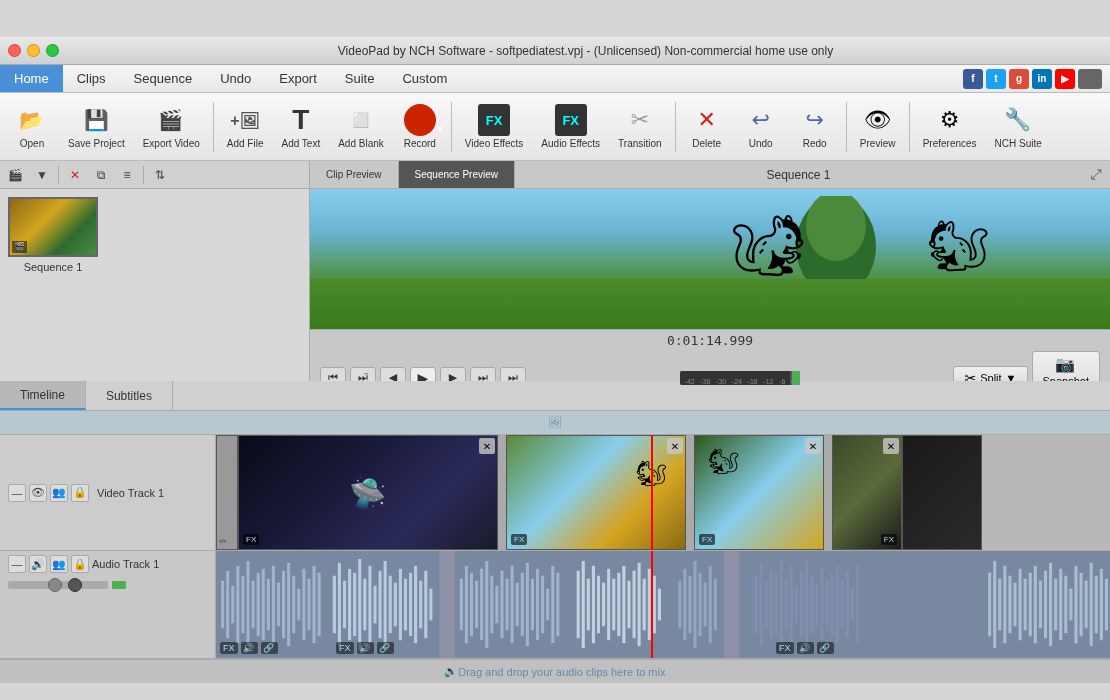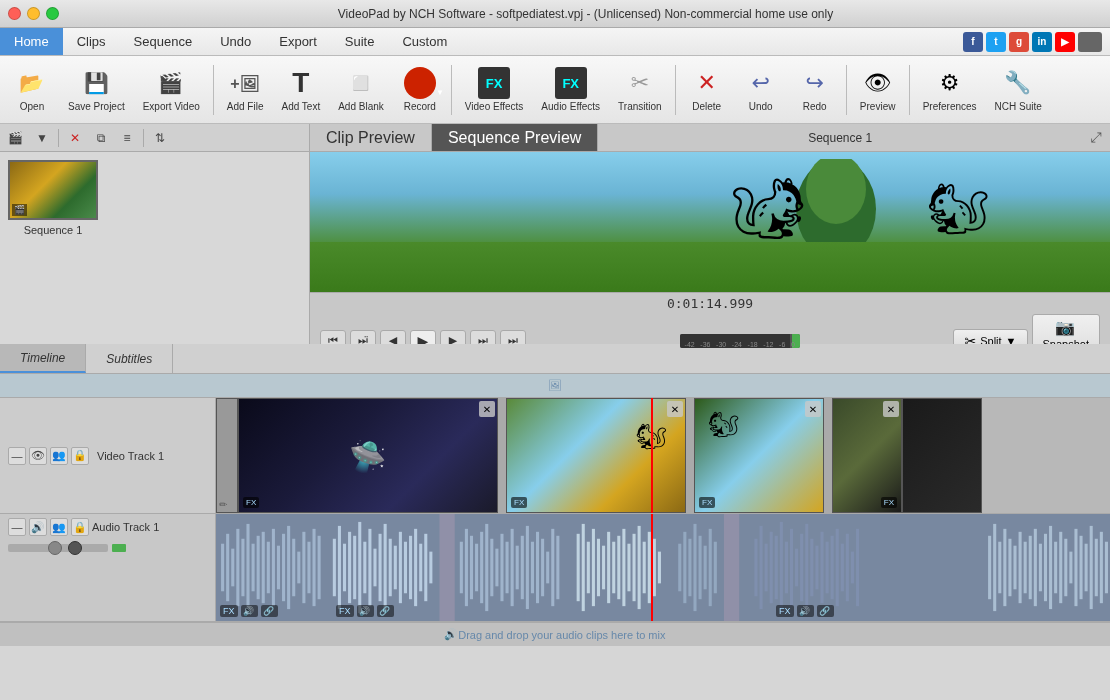--- a/index.html
+++ b/index.html
@@ -1,19 +1,19 @@
 <!DOCTYPE html>
 <html><head>
   <meta charset="utf-8">
   <style>
     * { box-sizing: border-box; margin: 0; padding: 0; }
     body { width: 1110px; height: 700px; overflow: hidden; font-family: -apple-system, BlinkMacSystemFont, 'Helvetica Neue', Arial, sans-serif; font-size: 12px; background: #d6d6d6; }
 
     
-    #title-bar { height: 28px; background: linear-gradient(to bottom, #e8e8e8, #d0d0d0); border-bottom: 1px solid #aaa; display: flex; align-items: center; padding: 0 8px; }
+    #title-bar { height: 28px; background: linear-gradient(to bottom, #e8e8e8, #d0d0d0); border-bottom: 1px solid #aaa; display: flex; align-items: center; padding: 0 8px; margin-top: 37px; }
     .traffic-lights { display: flex; gap: 6px; margin-right: 10px; }
     .traffic-light { width: 13px; height: 13px; border-radius: 50%; border: 1px solid rgba(0,0,0,0.2); cursor: pointer; }
     .tl-red { background: #ff5f57; }
     .tl-yellow { background: #ffbd2e; }
     .tl-green { background: #28c940; }
     #title-text { flex: 1; text-align: center; font-size: 12px; color: #333; font-weight: 500; }
 
     
     #menu-bar { height: 28px; background: linear-gradient(to bottom, #f5f5f5, #e8e8e8); border-bottom: 1px solid #bbb; display: flex; align-items: stretch; }
     .menu-item { padding: 0 14px; display: flex; align-items: center; font-size: 13px; color: #333; cursor: pointer; }
@@ -58,21 +58,21 @@
 
     #sequence-list { flex: 1; overflow-y: auto; padding: 8px; display: flex; flex-direction: column; align-items: flex-start; }
     .seq-item { display: flex; flex-direction: column; align-items: center; cursor: pointer; }
     .seq-thumb { width: 90px; height: 60px; background: #888; border: 2px solid #666; overflow: hidden; position: relative; }
     .seq-thumb-inner { width: 100%; height: 100%; background: linear-gradient(135deg, #8B6914 0%, #D4A520 40%, #2d6b2d 70%, #4a8a4a 100%); }
     .seq-label { font-size: 11px; color: #333; margin-top: 4px; }
 
     
     #preview-panel { flex: 1; display: flex; flex-direction: column; background: #222; }
     #preview-tabs { display: flex; height: 28px; background: #c8c8c8; border-bottom: 1px solid #aaa; }
-    .ptab { padding: 12px 16px; display: flex; align-items: center; font-size: 16px; cursor: pointer; border-right: 1px solid #aaa; color: #333; }
+    .ptab { padding: 12px 16px; display: flex; align-items: center; font-size: 10px; cursor: pointer; border-right: 1px solid #aaa; color: #333; }
     .ptab.active { background: #555; color: white; }
     .preview-title { flex: 1; display: flex; align-items: center; justify-content: center; font-size: 12px; color: #333; background: #c8c8c8; }
     .preview-expand { width: 28px; display: flex; align-items: center; justify-content: center; cursor: pointer; background: #c8c8c8; font-size: 14px; color: #555; }
 
     #preview-video { flex: 1; background: #111; overflow: hidden; position: relative; }
     .video-frame { width: 100%; height: 100%; position: relative; overflow: hidden; }
     .video-bg { width: 100%; height: 100%; background: linear-gradient(to bottom, #87ceeb 0%, #6ab4d4 30%, #4a8a2a 70%, #3a7a1a 100%); position: relative; }
 
     #preview-controls { height: 52px; background: #c8c8c8; border-top: 1px solid #aaa; display: flex; flex-direction: column; }
     #timecode { text-align: center; font-size: 13px; color: #333; padding: 3px 0; font-family: monospace; }
@@ -84,21 +84,21 @@
     .vol-slider { width: 120px; height: 14px; background: #555; border-radius: 2px; position: relative; overflow: hidden; }
     .vol-fill { position: absolute; right: 0; top: 0; width: 8px; height: 100%; background: #4caf50; }
 
     .split-snap { display: flex; align-items: center; gap: 4px; }
     .split-btn { padding: 3px 10px; background: linear-gradient(to bottom, #f0f0f0, #d8d8d8); border: 1px solid #aaa; border-radius: 3px; cursor: pointer; font-size: 11px; display: flex; align-items: center; gap: 4px; }
     .snap-btn { padding: 3px 10px; background: linear-gradient(to bottom, #f0f0f0, #d8d8d8); border: 1px solid #aaa; border-radius: 3px; cursor: pointer; font-size: 11px; display: flex; flex-direction: column; align-items: center; gap: 1px; }
     .snap-icon { font-size: 16px; }
 
     
     #timeline-section { flex: 1; display: flex; flex-direction: column; overflow: hidden; }
-    #timeline-tabs { height: 30px; background: #d0d0d0; border-bottom: 1px solid #aaa; display: flex; align-items: stretch; font-style: italic; }
+    #timeline-tabs { height: 30px; background: #d0d0d0; border-bottom: 1px solid #aaa; display: flex; align-items: stretch; }
     .tl-tab { padding: 0 20px; display: flex; align-items: center; font-size: 12px; cursor: pointer; color: #333; border-right: 1px solid #aaa; }
     .tl-tab.active { background: #b8b8b8; border-bottom: 2px solid #4a90d9; }
     #timeline-ruler { height: 24px; background: #c8c8c8; border-bottom: 1px solid #aaa; display: flex; overflow: hidden; padding-left: 216px; }
 
     
     #video-track { height: 116px; border-bottom: 1px solid #aaa; display: flex; background: #c8c8c8; position: relative; }
     .track-header { width: 216px; background: #ccc; border-right: 1px solid #aaa; display: flex; align-items: center; padding: 4px 8px; gap: 4px; flex-shrink: 0; }
     .th-controls { display: flex; gap: 3px; margin-right: 4px; }
     .th-btn { width: 18px; height: 18px; display: flex; align-items: center; justify-content: center; cursor: pointer; font-size: 11px; color: #444; border: 1px solid #aaa; background: #ddd; border-radius: 2px; }
     .track-label { font-size: 11px; color: #333; flex: 1; }

